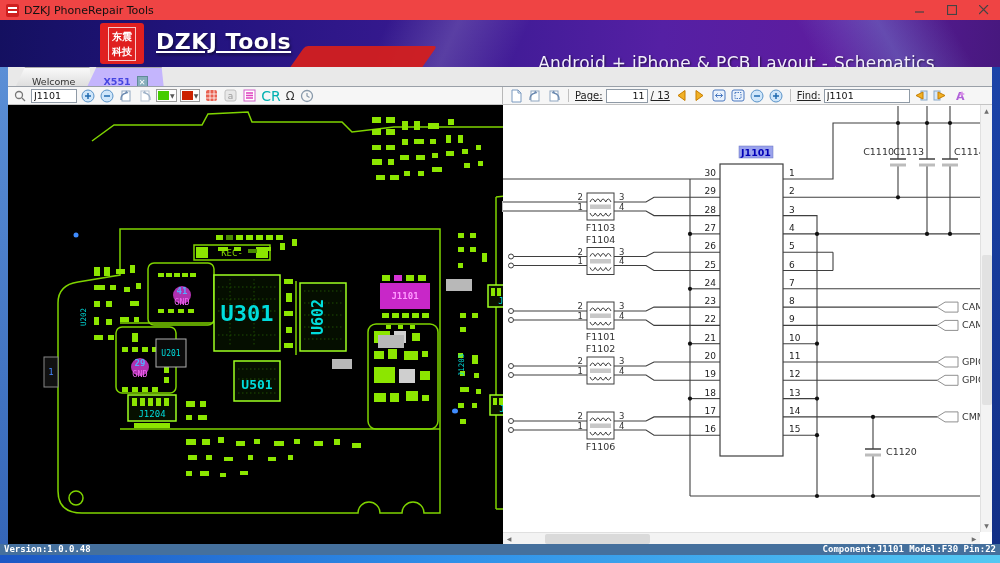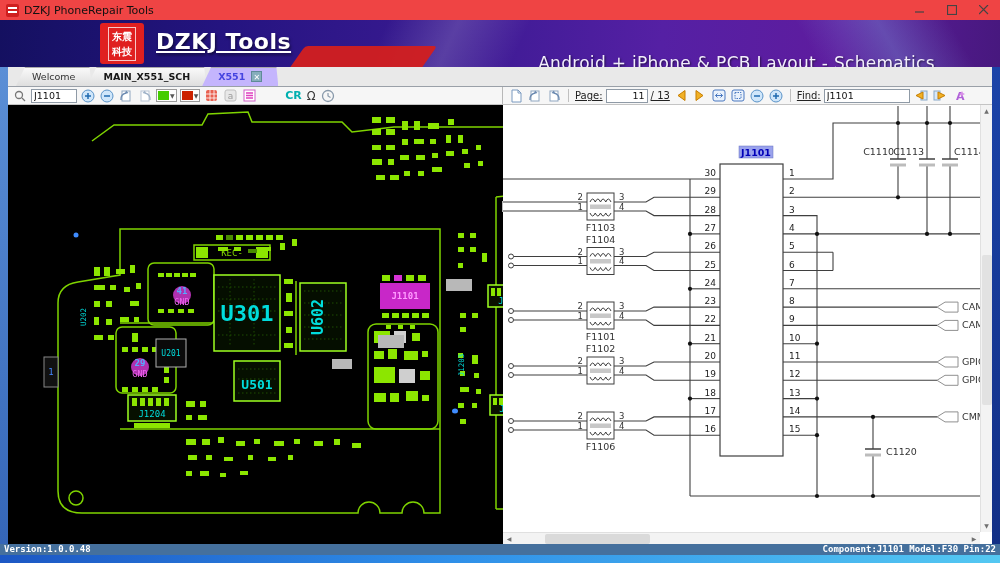--- a/index.html
+++ b/index.html
@@ -35,40 +35,40 @@
 
   
   .frame { display:flex; height:477px; }
   .frame-left  { width:8px; background:linear-gradient(180deg,#5b8fd6,#3566b8); }
   .frame-right { width:8px; background:linear-gradient(180deg,#1b43a8,#122f86); }
   .frame-center { width:984px; display:flex; flex-direction:column; }
 
   
   .tabbar { height:20px; background:#e9e9e9; display:flex; align-items:flex-end; padding-left:8px;
     border-bottom:1px solid #9aa0a8; }
-  .tab { height:19px; display:flex; align-items:center; padding:0 16px; font-size:9.5px; color:#333;
+  .tab { height:19px; display:flex; padding:9px 16px; font-size:9.5px; color:#333;
     clip-path:polygon(9px 0, calc(100% - 2px) 0, 100% 100%, 0 100%);
     background:linear-gradient(#fbfbfb,#dedede); box-shadow:inset 0 1px 0 #aaa; margin-right:-4px; position:relative; }
   .tab.bold { font-weight:bold; color:#161616; }
   .tab.active { background:#c4b5fd; color:#4545e0; font-weight:bold; z-index:2; }
   .tab-close { width:11px; height:11px; margin-left:6px; background:#86aebc; color:#fff; font-size:8px;
     line-height:11px; text-align:center; border:1px solid #5f8a98; }
 
   
   .toolbar-row { height:18px; display:flex; background:#f6f6f6; border-bottom:1px solid #c4c4c4; }
   .tb-left { width:495px; display:flex; align-items:center; gap:3px; padding-left:4px;
     border-right:1px solid #b8b8b8; }
   .tb-right { flex:1; display:flex; align-items:center; gap:3px; padding-left:5px; }
   .tb-input { height:14px; border:1px solid #8f9aa6; font-size:9.5px; padding:0 2px; background:#fff; color:#111;
     font-family:"DejaVu Sans",sans-serif; }
   .sep { width:1px; height:13px; background:#c0c0c0; margin:0 3px; }
   .tb-label { font-size:10px; color:#222;text-decoration:underline; }
   .tb-ico { display:flex; align-items:center; justify-content:center; width:16px; height:16px; }
   .tb-ico svg { display:block; }
-  .cr-label { font-size:11px; font-weight:bold; color:#00b0b0; padding:0 1px;margin-left:24px; }
+  .cr-label { font-size:14px; font-weight:normal; color:#00b0b0; padding:0 1px; }
   .ohm-label { font-size:11.5px; color:#333; padding:0 1px; }
   .swatch { display:flex; align-items:center; border:1px solid #9a9a9a; background:#fdfdfd; height:13px; padding:1px; }
   .swatch .chip { width:11px; height:9px; }
   .swatch .arr { font-size:6px; color:#555; margin-left:1px; }
 
   
   .main { display:flex; height:439px; }
   .pcb  { width:495px; height:439px; background:#000; position:relative;padding-left:28px; }
   .schem { width:489px; height:439px; background:#fff; position:relative; }
   .schem svg.draw { position:absolute; left:0; top:0; }
@@ -123,23 +123,20 @@
     <div class="tagline">Android + iPhone &amp; PCB Layout - Schematics</div>
   </div>
 
   <div class="frame">
     <div class="frame-left"></div>
     <div class="frame-center">
 
       <div class="tabbar">
         <div class="tab">
             <span>Welcome</span>
-          </div>
-        <div class="tab bold">
-            <span>MAIN_X551_SCH</span>
           </div>
         <div class="tab active">
           <span>X551</span>
           <span class="tab-close">✕</span>
         </div>
       </div>
 
       <div class="toolbar-row">
         <div class="tb-left">
           <span class="tb-ico">

